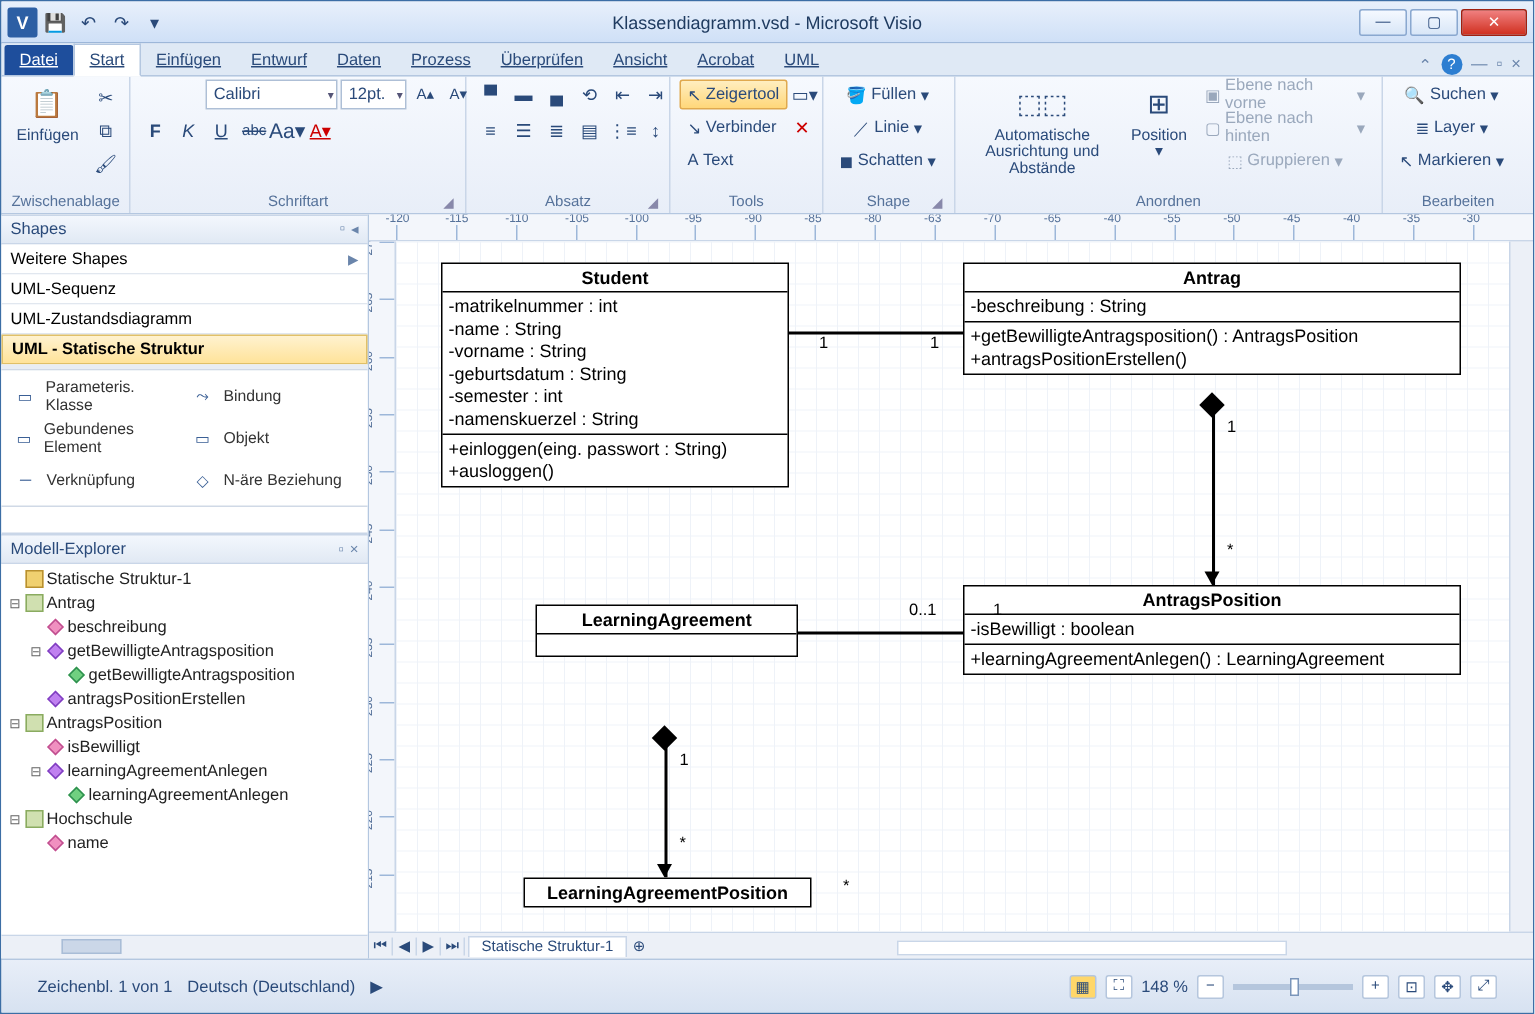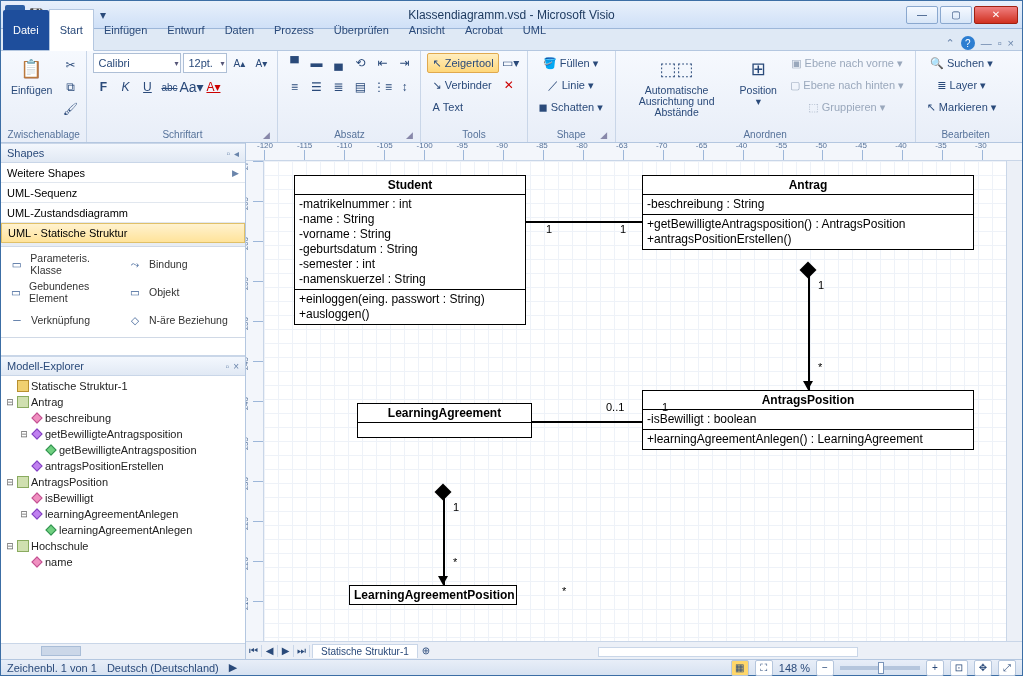--- a/index.html
+++ b/index.html
@@ -11,21 +11,21 @@
 .titlebar .qat { display:flex; gap:2px; align-items:center; }
 .qat .q { width:20px; height:20px; display:flex; align-items:center; justify-content:center; font-size:12px; color:#2a4a7a; border-radius:2px;}
 .qat .q.logo { background:#2d5fa4; color:#fff; font-weight:bold; }
 .titlebar .title { position:absolute; left:0; right:0; text-align:center; font-size:12px; color:#1f3b60; pointer-events:none;}
 .titlebar .wbtns { margin-left:auto; display:flex; }
 .wbtn { width:32px; height:18px; margin-left:2px; background:linear-gradient(#f5f9ff,#d8e6f7); border:1px solid #8aa8cf; border-radius:2px; display:flex; align-items:center; justify-content:center; font-size:10px; color:#2a4a7a;}
 .wbtn.close { background:linear-gradient(#f08080,#d03020); color:#fff; border-color:#a02010; width:44px;}
 
 
 .tabs { height: 22px; background:#dfe9f5; display:flex; align-items:flex-end; padding-left:0; font-size:11px; border-bottom:1px solid #b4c7e0; position:relative;}
-.tab { padding: 14px 10px; color:#2a4a7a; cursor:default; }
+.tab { padding: 4px 10px; color:#2a4a7a; cursor:default;text-decoration:underline; }
 .tab.file { background:#1e4e9c; color:#fff; border-radius:2px 2px 0 0; margin-left:2px;}
 .tab.active { background:#fff; border:1px solid #b4c7e0; border-bottom:1px solid #fff; position:relative; top:1px;}
 .tabs .right { margin-left:auto; display:flex; align-items:center; gap:6px; padding-right:8px; color:#6a85ab; font-size:11px;}
 .helpcircle { width:14px; height:14px; border-radius:50%; background:#2d7ed1; color:#fff; display:flex; align-items:center; justify-content:center; font-size:10px;}
 
 
 .ribbon { height: 92px; background:linear-gradient(#f6f9fe,#e8eef8); border-bottom:1px solid #b4c7e0; display:flex; font-size:11px; color:#2a4a7a; }
 .group { border-right:1px solid #c9d6e8; padding:2px 6px 0 6px; display:flex; flex-direction:column; height:100%; }
 .group .body { flex:1; display:flex; align-items:flex-start; gap:4px; }
 .group .label { text-align:center; font-size:10px; color:#56729a; padding:2px 0; position:relative;}
@@ -41,21 +41,21 @@
 .ibtnw { width:auto; padding:0 4px; gap:3px; font-size:11px; }
 .ibtnw.sel { background:linear-gradient(#ffeec0,#ffd77a); border:1px solid #e0a94e; }
 .disabled { color:#9aa8bc; }
 
 
 .workarea { flex:1; display:flex; min-height:0; }
 .leftpanes { width:245px; display:flex; flex-direction:column; border-right:1px solid #b4c7e0; background:#f3f6fb; }
 .pane-head { height:20px; background:linear-gradient(#f3f7fd,#e1e9f4); border-top:1px solid #c9d6e8; border-bottom:1px solid #c9d6e8; display:flex; align-items:center; padding:0 6px; font-size:11px; color:#2a4a7a; }
 .pane-head .pact { margin-left:auto; display:flex; gap:4px; color:#6a85ab; font-size:10px;}
 .pane-row { height:20px; display:flex; align-items:center; padding:0 6px; font-size:11px; border-bottom:1px solid #e1e7ef; background:#fff;}
-.pane-row.sel { background:linear-gradient(#fff2cf,#ffe39a); border:1px solid #e0c068;}
+.pane-row.sel { background:linear-gradient(#fff2cf,#ffe39a); border:1px solid #e0c068;font-weight:bold;}
 .pane-row .arr { margin-left:auto; color:#6a85ab; font-size:9px;}
 .stencil { flex:0 0 auto; background:#fff; border-bottom:1px solid #c9d6e8; }
 .stencil-grid { display:grid; grid-template-columns:1fr 1fr; gap:2px 4px; padding:4px 6px; background:#fff; }
 .shape-item { display:flex; align-items:center; gap:4px; font-size:10.5px; color:#333; height:26px;}
 .shape-item .sic { width:20px; height:18px; display:flex; align-items:center; justify-content:center; color:#3a5f95;}
 .modelexp { flex:1; min-height:0; display:flex; flex-direction:column; background:#fff; }
 .tree { flex:1; overflow:hidden; font-size:11px; color:#222; padding:2px 2px 2px 2px; background:#fff; position:relative;}
 .tree ul { list-style:none; padding-left:14px;}
 .tree li { line-height:16px; white-space:nowrap; display:flex; align-items:center; gap:2px;}
 .tglyph { width:10px; font-size:9px; color:#666; text-align:center; display:inline-block;}
@@ -95,21 +95,21 @@
 .uml .name { text-align:center; font-weight:bold; padding:2px 4px; border-bottom:1.5px solid #000;}
 .uml .sect { padding:2px 4px; border-bottom:1.5px solid #000; }
 .uml .sect:last-child { border-bottom:none;}
 .uml .sect div { white-space:nowrap; line-height:15px;}
 .conn { position:absolute; background:#000; }
 .mult { position:absolute; font-size:11px; color:#000;}
 .diamond { position:absolute; width:12px; height:12px; background:#000; transform:rotate(45deg);}
 .arrowhead { position:absolute; width:0;height:0; border-left:5px solid transparent; border-right:5px solid transparent; border-top:9px solid #000;}
 
 
-.statusbar { height:16px; background:linear-gradient(#e8eef8,#d7e2f1); border-top:1px solid #b4c7e0; display:flex; align-items:center; font-size:11px; color:#2a4a7a; padding:0 6px; gap:10px;}
+.statusbar { height:36px; background:linear-gradient(#e8eef8,#d7e2f1); border-top:1px solid #b4c7e0; display:flex; align-items:center; font-size:11px; color:#2a4a7a; padding:0 24px; gap:10px;}
 .statusbar .right { margin-left:auto; display:flex; align-items:center; gap:6px;}
 .slider { width:80px; height:4px; background:#b5c6dd; position:relative;}
 .slider .knob { position:absolute; left:38px; top:-4px; width:6px; height:12px; background:#fff; border:1px solid #7a95ba;}
 .sbtn { width:18px; height:16px; border:1px solid #b5c6dd; background:#fff; display:flex; align-items:center; justify-content:center; font-size:10px; border-radius:2px;}
 </style>
 </head>
 <body>
 
 <div class="window">
 
@@ -163,21 +163,21 @@
           <div class="ibtn">🖌</div>
         </div>
       </div>
       <div class="label"><span>Zwischenablage</span></div>
     </div>
 
     <div class="group" style="min-width:190px;">
       <div class="body">
           <div class="col" style="gap:4px;">
         <div class="row">
-          <div class="combo" style="width:88px;">Calibri</div>
+          <div class="combo" style="width:88px;margin-left:44px;">Calibri</div>
           <div class="combo" style="width:44px;text-align:center;">12pt.</div>
           <div class="ibtn" style="font-size:10px;">A▴</div>
           <div class="ibtn" style="font-size:10px;">A▾</div>
         </div>
         <div class="row">
           <div class="ibtn" style="font-weight:bold;">F</div>
           <div class="ibtn" style="font-style:italic;">K</div>
           <div class="ibtn" style="text-decoration:underline;">U</div>
           <div class="ibtn" style="text-decoration:line-through;font-size:10px;">abc</div>
           <div class="ibtn" style="font-size:14px;">Aa▾</div>
@@ -611,21 +611,21 @@
           <div class="conn" style="left:268px; top:260px; width:110px; height:1.5px;"></div>
           <div class="mult" style="left:342px; top:240px;">0..1</div>
           <div class="mult" style="left:398px; top:240px;">1</div>
 
           <div class="diamond" style="left:173px; top:325px;"></div>
           <div class="conn" style="left:179px; top:332px; width:1.5px; height:92px;"></div>
           <div class="arrowhead" style="left:174px; top:415px;"></div>
           <div class="mult" style="left:189px; top:340px;">1</div>
           <div class="mult" style="left:189px; top:395px;">*</div>
 
-          <div class="uml" style="left:85px; top:424px; width:168px;">
+          <div class="uml" style="left:85px; top:424px; width:192px;">
             <div class="name" style="border-bottom:none;">LearningAgreementPosition</div>
           </div>
 
           <div class="mult" style="left:298px; top:424px;">*</div>
         </div>
         <div class="scroll-v"></div>
       </div>
       <div class="pagetabs">
         <div class="nav">
           <span>⏮</span>

